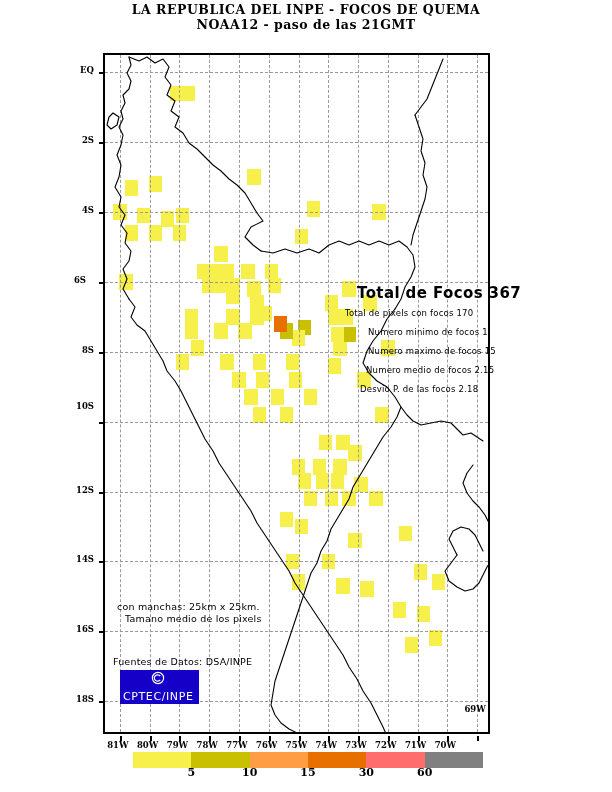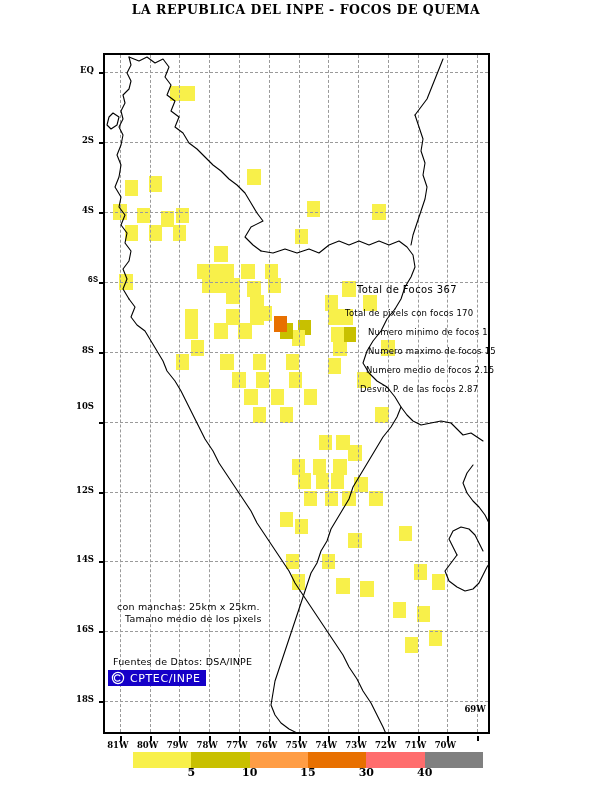--- a/index.html
+++ b/index.html
@@ -43,21 +43,21 @@
 
   
   .cell{position:absolute;}
 
   
   #mapsvg{position:absolute;left:0;top:0;width:387px;height:681px;}
 
   
   .stats{position:absolute;color:#000;white-space:nowrap;
          font-family:"DejaVu Sans","Liberation Sans",sans-serif;}
-  .stats-title{font-size:10px;font-weight:normal;letter-spacing:.4px;}
+  .stats-title{font-size:15px;font-weight:bold;letter-spacing:.4px;}
   .stats-line{font-size:8.5px;letter-spacing:.2px;}
 
   
   .note{position:absolute;color:#000;white-space:nowrap;font-size:9.5px;
         letter-spacing:.2px;}
 
   
   #logo{position:absolute;background:#1500c8;color:#ffffff;
         display:flex;align-items:center;gap:5px;
         padding:1px 6px 1px 3px;}
@@ -71,20 +71,21 @@
            font-weight:bold;font-size:11px;color:#000;
            transform:translateX(-50%);top:766px;}
 </style>
 </head>
 <body>
 
 <div id="page">
 
   <div class="title-block">
     <div class="title-line t1">LA REPUBLICA DEL INPE - FOCOS DE QUEMA</div>
+    <div class="title-line t3">NOAA12 - paso de las 21GMT</div>
   </div>
 
   <div id="plot">
     <div id="plotinner">
       <div class="cell" style="left: 299.925px; top: 582.342px; width: 13.3962px; height: 15.7154px; background: rgb(248, 240, 74);"></div>
         <div class="cell" style="left: 323.74px; top: 575.358px; width: 13.3962px; height: 15.7154px; background: rgb(248, 240, 74);"></div>
         <div class="cell" style="left: 311.833px; top: 550.912px; width: 13.3962px; height: 15.7154px; background: rgb(248, 240, 74);"></div>
         <div class="cell" style="left: 288.017px; top: 547.419px; width: 13.3962px; height: 15.7154px; background: rgb(248, 240, 74);"></div>
         <div class="cell" style="left: 326.717px; top: 519.481px; width: 13.3962px; height: 15.7154px; background: rgb(248, 240, 74);"></div>
         <div class="cell" style="left: 308.856px; top: 509.004px; width: 13.3962px; height: 15.7154px; background: rgb(248, 240, 74);"></div>
@@ -276,27 +277,27 @@
       <div class="ticky" style="top: 506.385px;"></div>
       <div class="ticky" style="top: 576.231px;"></div>
       <div class="ticky" style="top: 646.077px;"></div>
     </div>
 
   <div class="stats stats-title" style="left:357px;top:284px;">Total de Focos 367</div>
   <div class="stats stats-line" style="left:345px;top:308px;">Total de pixels con focos 170</div>
   <div class="stats stats-line" style="left:368px;top:327px;">Numero minimo de focos 1</div>
   <div class="stats stats-line" style="left:368px;top:346px;">Numero maximo de focos 15</div>
   <div class="stats stats-line" style="left:366px;top:365px;">Numero medio de focos 2.15</div>
-  <div class="stats stats-line" style="left:360px;top:384px;">Desvio P. de las focos 2.87</div>
+  <div class="stats stats-line" style="left:360px;top:384px;">Desvio P. de las focos 2.18</div>
 
   <div class="note" style="left:125px;top:613px;">Tamano medio de los pixels</div>
   <div class="note" style="left:117px;top:601px;">con manchas: 25km x 25km.</div>
   <div class="note" style="left:113px;top:656px;">Fuentes de Datos: DSA/INPE</div>
 
-  <div id="logo" style="left:108px;top:670px;">
+  <div id="logo" style="left:120px;top:670px;flex-direction:column;">
     <svg width="14" height="14" viewBox="0 0 14 14">
       <circle cx="7" cy="7" r="5.6" fill="none" stroke="#ffffff" stroke-width="1.2"></circle>
       <path d="M9.2 5.2 A3.2 3.2 0 1 0 9.2 8.8" fill="none" stroke="#ffffff" stroke-width="1.2"></path>
     </svg>
     <span class="lg-text">CPTEC/INPE</span>
   </div>
 
   <div id="cbar">
       <div style="background: rgb(248, 240, 74); flex: 1 1 0px;"></div>
       <div style="background: rgb(200, 192, 0); flex: 1 1 0px;"></div>
@@ -315,25 +316,25 @@
     <div class="xlab" style="left: 296.5px; top: 740px;">75W</div>
     <div class="xlab" style="left: 326.269px; top: 740px;">74W</div>
     <div class="xlab" style="left: 356.038px; top: 740px;">73W</div>
     <div class="xlab" style="left: 385.808px; top: 740px;">72W</div>
     <div class="xlab" style="left: 415.577px; top: 740px;">71W</div>
     <div class="xlab" style="left: 445.346px; top: 740px;">70W</div>
     <div class="xlab" style="left: 475.115px; top: 704px;">69W</div>
     <div class="ylab" style="left: 60px; width: 34px; top: 70.4615px;">EQ</div>
     <div class="ylab" style="left: 60px; width: 34px; top: 140.308px;">2S</div>
     <div class="ylab" style="left: 60px; width: 34px; top: 210.154px;">4S</div>
-    <div class="ylab" style="left: 64px; width: 34px; top: 280px; font-family: Liberation Mono, monospace;">6S</div>
+    <div class="ylab" style="left: 52px; width: 34px; top: 280px;">6S</div>
     <div class="ylab" style="left: 60px; width: 34px; top: 349.846px;">8S</div>
     <div class="ylab" style="left: 60px; width: 34px; top: 406px;">10S</div>
     <div class="ylab" style="left: 60px; width: 34px; top: 489.538px;">12S</div>
     <div class="ylab" style="left: 60px; width: 34px; top: 559.385px;">14S</div>
     <div class="ylab" style="left: 60px; width: 34px; top: 629.231px;">16S</div>
     <div class="ylab" style="left: 60px; width: 34px; top: 699.077px;">18S</div>
     <div class="cb-tick" style="left: 191.333px;">5</div>
     <div class="cb-tick" style="left: 249.667px;">10</div>
     <div class="cb-tick" style="left: 308px;">15</div>
     <div class="cb-tick" style="left: 366.333px;">30</div>
-    <div class="cb-tick" style="left: 424.667px;">40</div>
+    <div class="cb-tick" style="left: 424.667px;">60</div>
   </div>
 
 </body></html>

